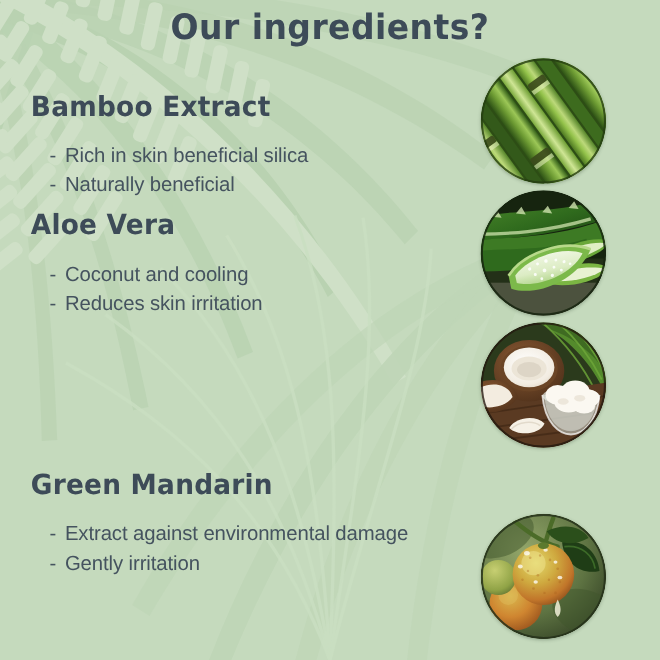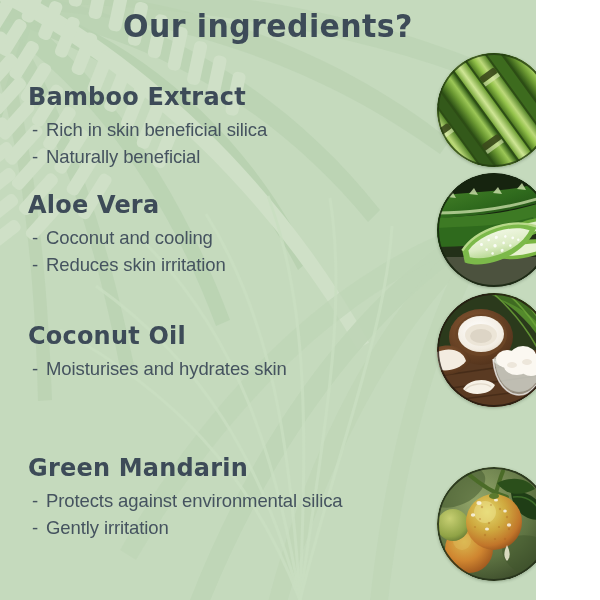--- a/index.html
+++ b/index.html
@@ -2,21 +2,21 @@
 <html><head>
 <meta charset="utf-8">
 <style>
   html, body {
     margin: 0;
     padding: 0;
     background: #ffffff;
   }
   #poster {
     position: relative;
-    width: 536px;
+    width: 600px;
     height: 600px;
     overflow: hidden;
     background: #eab308;
     font-family: "DejaVu Sans", sans-serif;
     -webkit-font-smoothing: antialiased;
   }
 
   
   #bg-layer {
     position: absolute;
@@ -47,36 +47,36 @@
   }
 
   .ing-block {
     position: absolute;
     left: 28px;
     width: 390px;
   }
   .ing-block.b1 { top: 81px; }
   .ing-block.b2 { top: 189px; }
   .ing-block.b3 { top: 320px; }
-  .ing-block.b4 { top: 452px; }
+  .ing-block.b4 { top: 425px; }
 
   .ing-heading {
     font-family: "DejaVu Sans", sans-serif;
     font-weight: bold;
     font-size: 24px;
     line-height: 30px;
     letter-spacing: 0.2px;
     color: #3d4b58;
     margin: 0 0 6px 0;
     transform: scaleY(1.05);
     transform-origin: left top;
   }
 
   .ing-bullets {
-    margin: 4px;
+    margin: 17px;
     padding: 0;
     list-style: none;
   }
   .ing-bullets li {
     font-family: "Liberation Sans", sans-serif;
     font-size: 18.5px;
     line-height: 26px;
     color: #45535f;
     letter-spacing: -0.1px;
     padding-left: 14px;
@@ -238,31 +238,25 @@
     </div>
 
     <div class="ing-block b2">
       <div class="ing-heading">Aloe Vera</div>
       <ul class="ing-bullets">
         <li><span class="dash">-</span><span>Coconut and cooling</span></li>
         <li><span class="dash">-</span><span>Reduces skin irritation</span></li>
       </ul>
     </div>
 
-    <div class="ing-block b3">
-      <div class="ing-heading">Coconut Oil</div>
-      <ul class="ing-bullets">
-        <li><span class="dash">-</span><span>Moisturises and hydrates skin</span></li>
-      </ul>
-    </div>
 
     <div class="ing-block b4">
       <div class="ing-heading">Green Mandarin</div>
       <ul class="ing-bullets">
-        <li><span class="dash">-</span><span>Protects against environmental silica</span></li>
+        <li><span class="dash">-</span><span>Extract against environmental damage</span></li>
         <li><span class="dash">-</span><span>Gently irritation</span></li>
       </ul>
     </div>
 
     <div class="photo-circle pc1" aria-label="Close-up of green bamboo stalks">
       <svg width="114" height="114" viewBox="0 0 114 114" xmlns="http://www.w3.org/2000/svg">
         <defs>
           <clipPath id="c1">
               <circle cx="57" cy="57" r="57"></circle>
             </clipPath>

